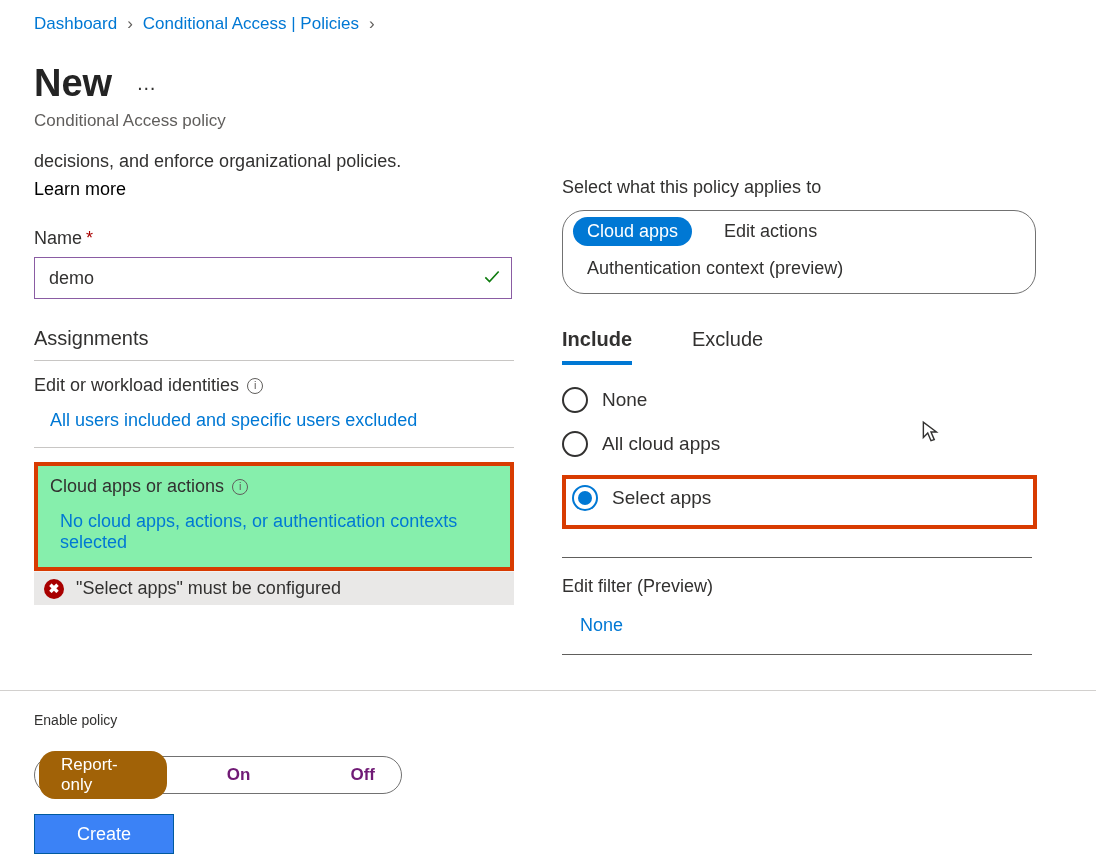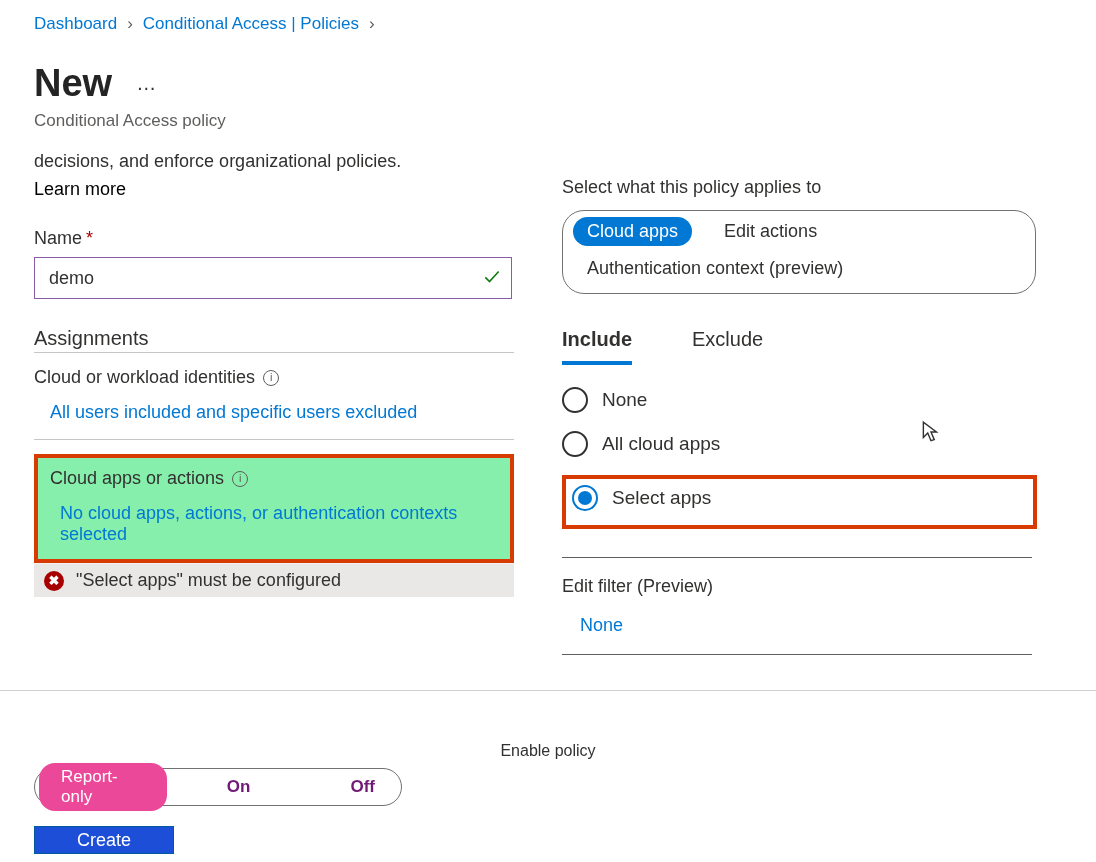--- a/index.html
+++ b/index.html
@@ -44,21 +44,21 @@
     padding: 0 42px 0 14px;
     font-size: 18px; color:#323130;
     outline: none; background:#fff;
   }
   .valid-check { position:absolute; right:12px; top:50%; transform:translateY(-50%); color:#107c10; }
 
   
   .section-title {
     margin-top: 28px;
     font-size: 20px; color:#323130;
-    padding-bottom: 2px;
+    padding-bottom: 10px;
     border-bottom: 1px solid #c8c6c4;
   }
   .subsection {
     padding-top: 14px;
   }
   .subsection-head { display:flex; align-items:center; gap: 8px; font-size: 18px; color:#323130; }
   .info-icon {
     display:inline-flex; width:16px; height:16px;
     border:1px solid #605e5c; border-radius:50%;
     align-items:center; justify-content:center;
@@ -128,32 +128,32 @@
   .right-divider { border:none; border-top:1px solid #605e5c; margin-top: 28px; width: 470px; }
   .edit-filter { margin-top: 18px; font-size:18px; }
   .edit-filter .val { margin-top: 18px; margin-left:18px; color:#0078d4; }
 
   
   .thin-divider { position:absolute; left:0; right:0; top: 690px; border:none; border-top:1px solid #d2d0ce; }
   .bottom-bar {
     position:absolute; left:34px; bottom: 0; right:34px;
     padding-bottom: 8px;
   }
-  .enable-label { font-size:16px; margin-bottom: 8px; text-align: center; }
+  .enable-label { font-size:14px; margin-bottom: 28px; }
   .toggle-pill {
     width:368px; height:38px; border:1px solid #717171; border-radius:20px;
     display:flex; align-items:center; padding: 3px 4px; gap: 20px;
   }
   .toggle-seg { font-size:17px; color:#701a75; padding: 4px 22px; border-radius:16px; cursor:pointer;font-weight:bold; }
-  .toggle-seg.on { background:#ec4899; color:#fff; font-weight:500; }
+  .toggle-seg.on { background:#a16207; color:#fff; font-weight:500; }
   .toggle-seg.mid { margin-left: 18px; }
   .toggle-seg.last { margin-left: 36px; }
   .create-btn {
-    margin-top: 20px; width:140px; height:28px;
-    background:#1d4ed8; color:#fff; font-size:18px;
+    margin-top: 20px; width:140px; height:40px;
+    background:#3b82f6; color:#fff; font-size:18px;
     border:1px solid #005a9e; cursor:pointer;
   }
 
   .cursor-icon {
     position:absolute; left: 920px; top: 420px;
     color:#323130;
   }
 </style>
 </head>
 <body>
@@ -187,21 +187,21 @@
           <svg width="20" height="20" viewBox="0 0 24 24" fill="none" stroke="#107c10" stroke-width="2">
               <polyline points="4,13 9,18 20,6"></polyline>
             </svg>
         </span>
       </div>
 
       <div class="section-title">Assignments</div>
 
       <div class="subsection">
         <div class="subsection-head">
-          <span>Cloud or workload identities</span>
+          <span>Edit or workload identities</span>
           <span class="info-icon">i</span>
         </div>
         <div class="subsection-value link">All users included and specific users excluded</div>
         <hr class="divider">
       </div>
 
       <div class="cloud-block">
         <div class="subsection-head">
           <span>Cloud apps or actions</span>
           <span class="info-icon">i</span>

